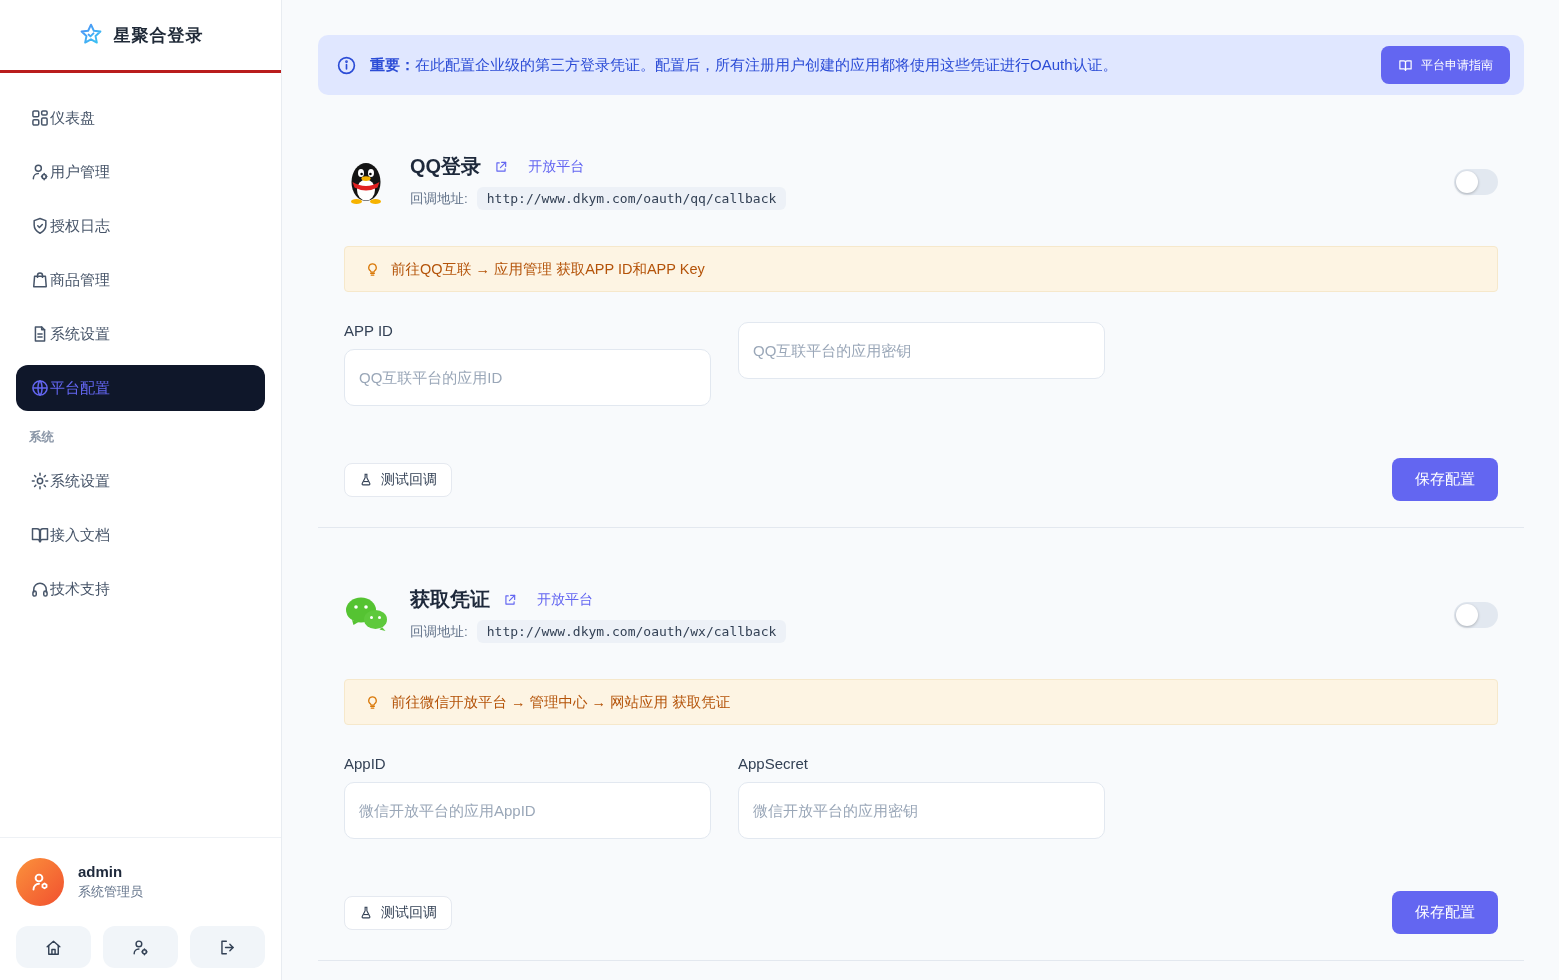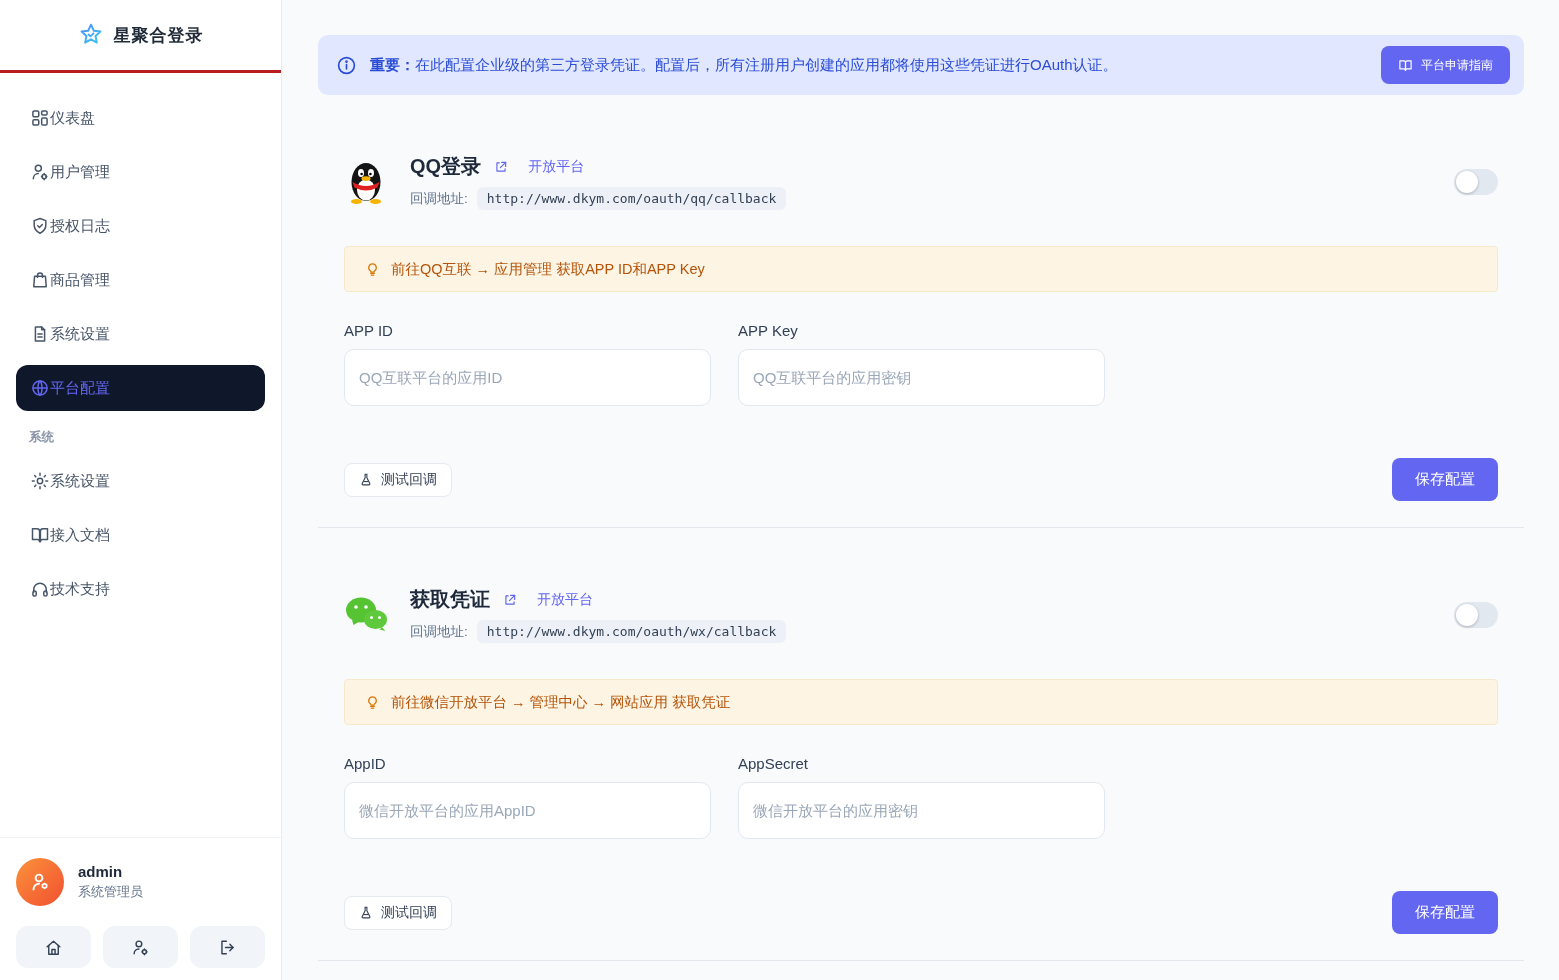--- a/index.html
+++ b/index.html
@@ -321,21 +321,20 @@
       </span>
       <span>前往QQ互联 → 应用管理 获取APP ID和APP Key</span>
     </div>
 
     <div class="form-grid">
       <div class="field">
         <label>APP ID</label>
         <input type="text" placeholder="QQ互联平台的应用ID" style="">
       </div>
       <div class="field">
-        <label>APP Key</label>
         <input type="text" placeholder="QQ互联平台的应用密钥" style="">
       </div>
     </div>
 
     <div class="actions">
       <button class="test-btn">
         <span>
           <svg width="14" height="15" viewBox="0 0 24 24" fill="none" stroke="currentColor" stroke-width="1.9" stroke-linejoin="round">
             <path d="M9.5 3h5M10.5 3v6l-5 10a1.5 1.5 0 0 0 1.3 2.2h10.4a1.5 1.5 0 0 0 1.3-2.2l-5-10V3"></path>
             <path d="M8 15.5h8"></path>

